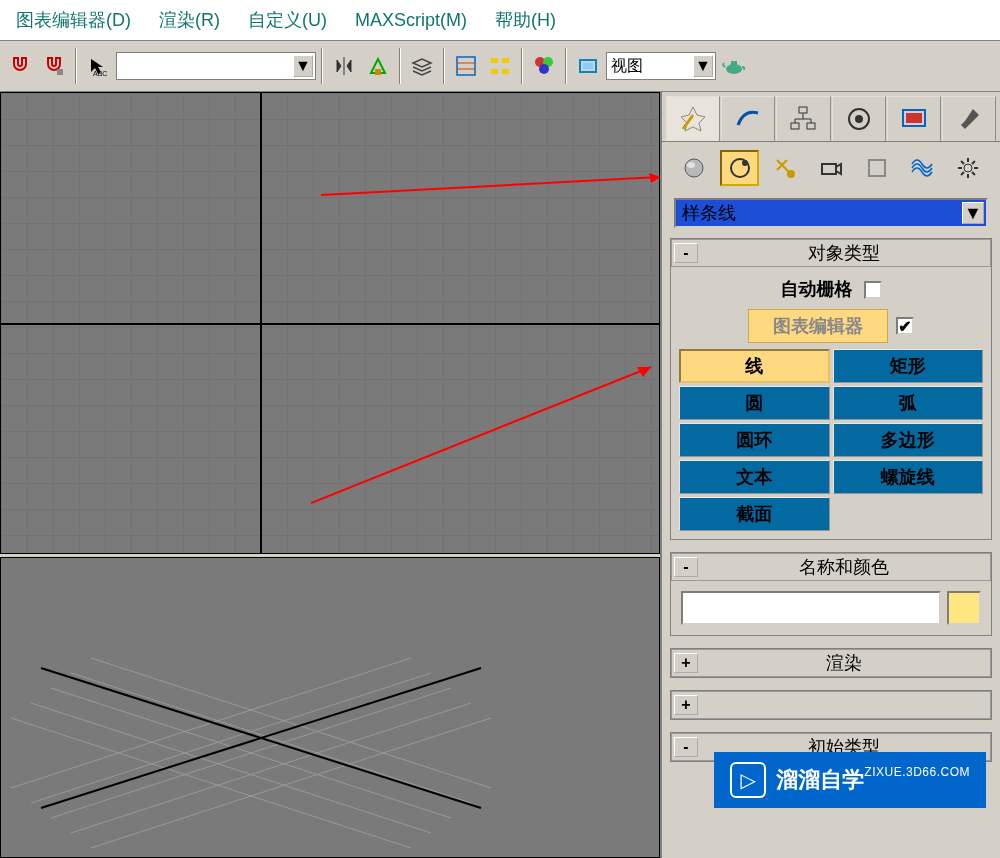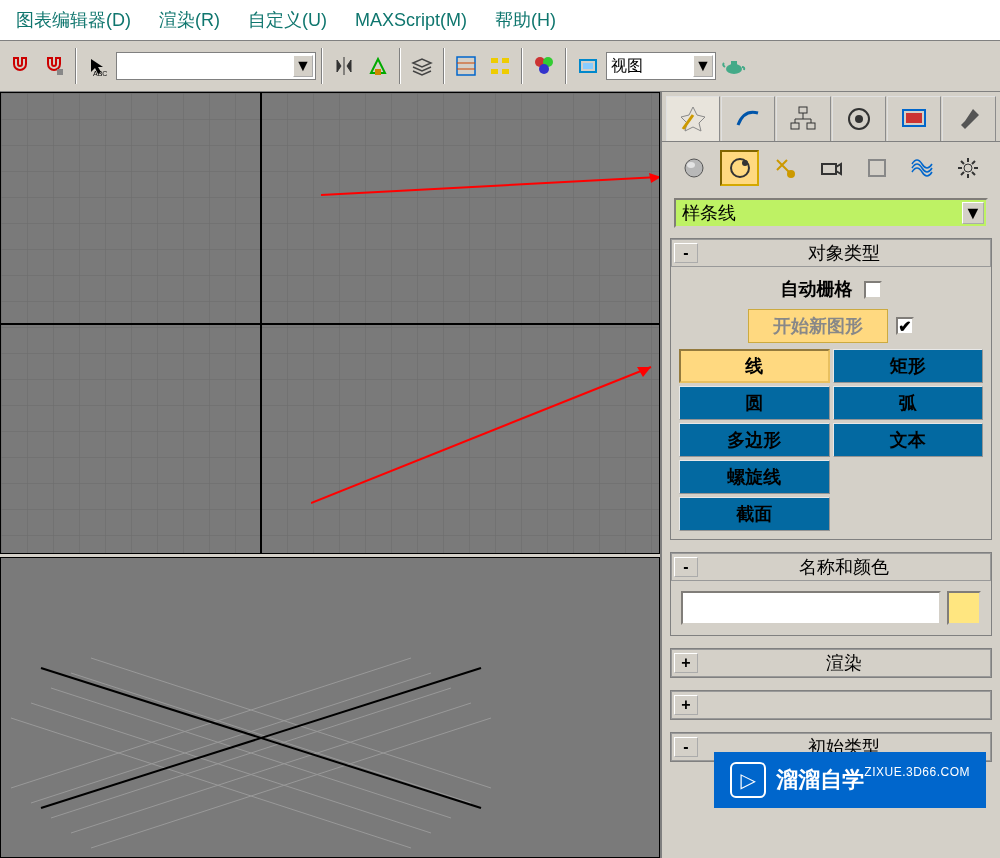--- a/index.html
+++ b/index.html
@@ -27,21 +27,21 @@
     .command-panel { width: 340px; background: #d4d0c8; border-left: 2px solid #808080; display: flex; flex-direction: column; }
     
     .panel-tabs { height: 50px; display: flex; padding: 4px 4px 0 4px; gap: 1px; background: #d4d0c8; border-bottom: 1px solid #808080; }
     .panel-tab { flex: 1; background: #d4d0c8; border: 1px outset #e0e0e0; border-bottom: none; display: flex; align-items: center; justify-content: center; cursor: pointer; position: relative; }
     .panel-tab.active { background: #e8e4dc; }
     
     .subtabs { padding: 8px 12px; display: flex; gap: 6px; }
     .subtab { width: 40px; height: 36px; display: flex; align-items: center; justify-content: center; cursor: pointer; }
     .subtab.active { background: #ffd980; border: 2px inset #d4a800; }
     
-    .cat-dropdown { margin: 4px 12px; height: 30px; background: #bef264; border: 2px inset #d4d0c8; display: flex; align-items: center; padding: 0 6px; font-size: 18px; position: relative; }
+    .cat-dropdown { margin: 4px 12px; height: 30px; background: #1d4ed8; border: 2px inset #d4d0c8; display: flex; align-items: center; padding: 0 6px; font-size: 18px; position: relative; }
     .cat-dropdown .arrow { position: absolute; right: 2px; top: 2px; bottom: 2px; width: 22px; background: #d4d0c8; border: 1px outset #fff; display: flex; align-items: center; justify-content: center; }
     
     .rollout { margin: 6px 8px; border: 1px solid #808080; background: #d4d0c8; }
     .rollout-header { height: 28px; display: flex; align-items: center; border: 1px solid #999; position: relative; }
     .rollout-toggle { width: 24px; height: 20px; background: #d4d0c8; border: 1px outset #fff; display: flex; align-items: center; justify-content: center; font-size: 16px; font-weight: bold; margin-left: 2px; }
     .rollout-title { flex: 1; text-align: center; font-size: 18px; }
     .rollout-body { padding: 6px; font-weight: bold; }
     
     .autogrid { text-align: center; font-size: 18px; padding: 4px; }
     .autogrid .cb { display: inline-block; width: 18px; height: 18px; background: #fff; border: 2px inset #d4d0c8; vertical-align: middle; margin-left: 6px; }
@@ -301,28 +301,29 @@
       <div class="rollout-header">
         <div class="rollout-toggle">-</div>
         <div class="rollout-title">对象类型</div>
       </div>
       <div class="rollout-body">
         <div class="autogrid">
           <span>自动栅格</span>
           <span class="cb"></span>
         </div>
         <div class="newshape">
-          <div class="newshape-btn">开始新图形</div>
+          <div class="newshape-btn">图表编辑器</div>
           <div class="newshape-cb">✔</div>
         </div>
         <div class="shape-buttons">
           <div class="shape-btn active">线</div>
           <div class="shape-btn">矩形</div>
           <div class="shape-btn">圆</div>
           <div class="shape-btn">弧</div>
+          <div class="shape-btn">圆环</div>
           <div class="shape-btn">多边形</div>
           <div class="shape-btn">文本</div>
           <div class="shape-btn">螺旋线</div>
           <div class="shape-btn single">截面</div>
         </div>
       </div>
     </div>
 
     <div class="rollout">
       <div class="rollout-header">

